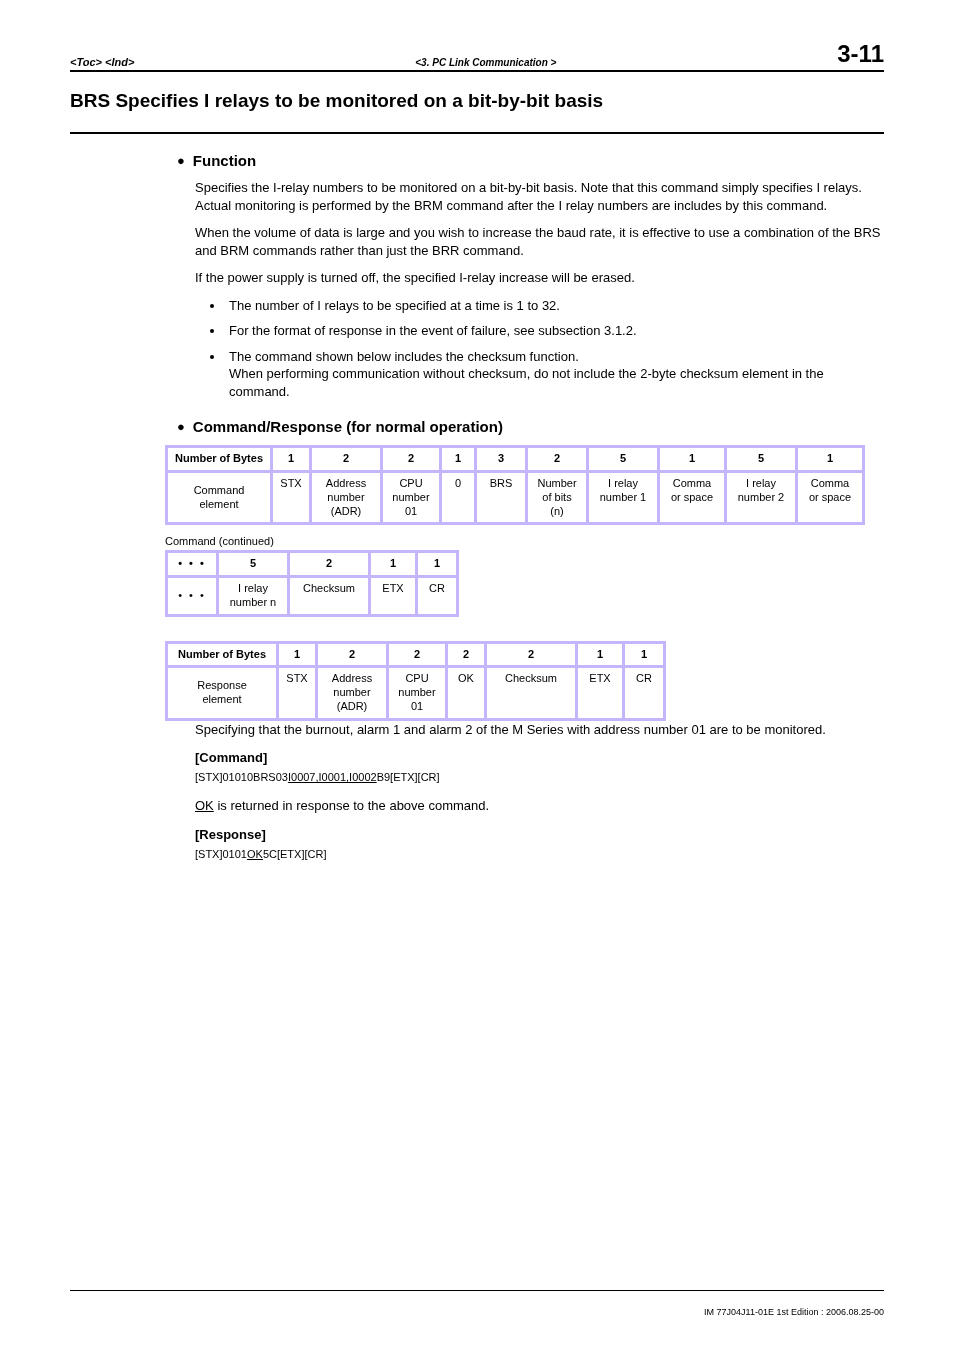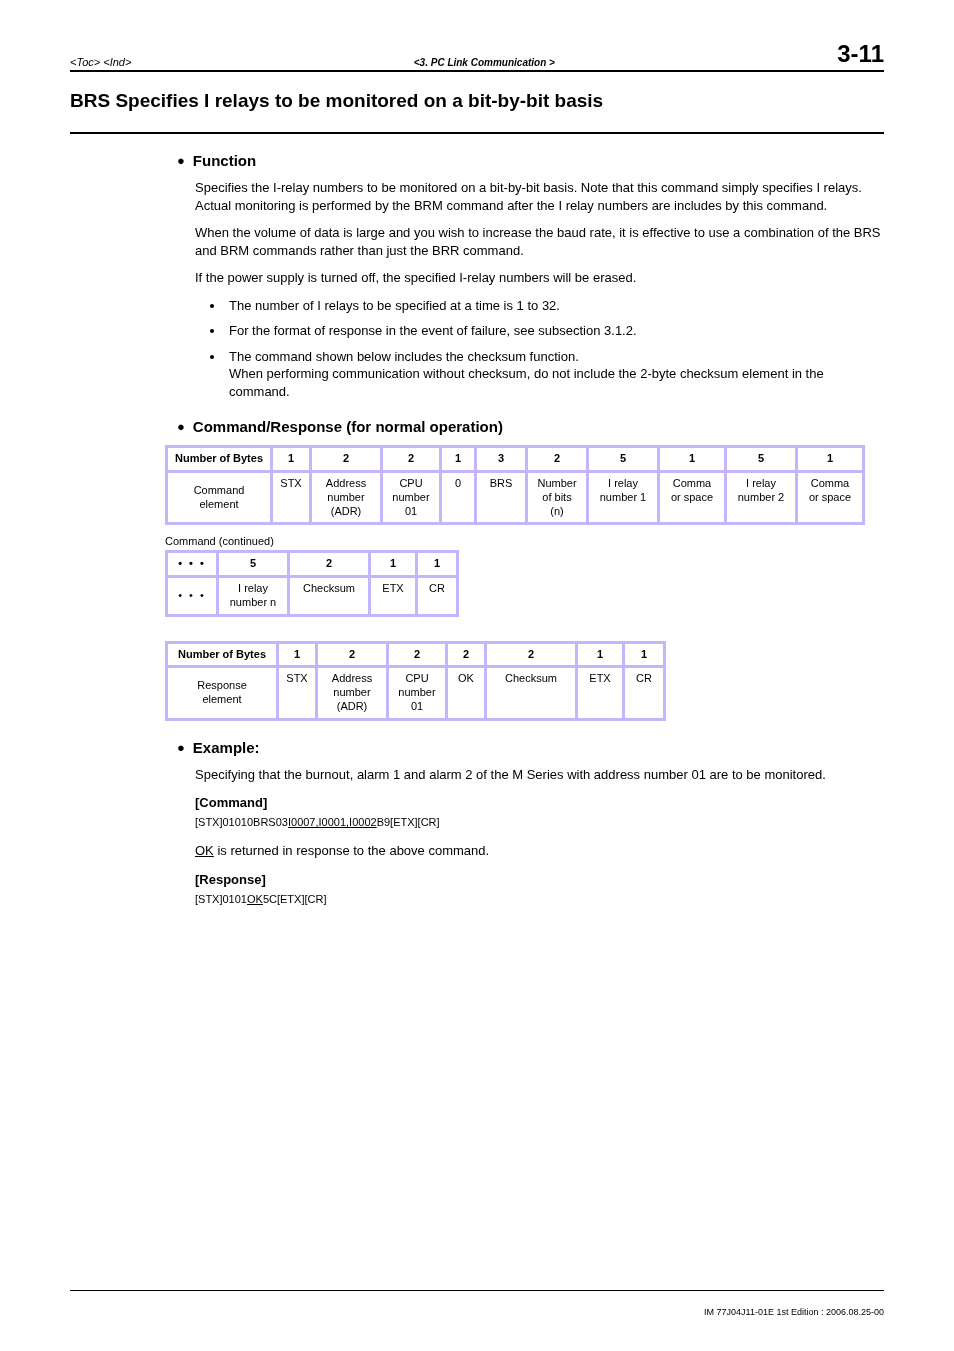--- a/index.html
+++ b/index.html
@@ -18,21 +18,21 @@
   }
   .header-row {
     display: flex;
     justify-content: space-between;
     align-items: flex-end;
     border-bottom: 2px solid #000;
     padding-bottom: 2px;
   }
   .header-left {
     font-size: 11px;
-    font-weight: normal;
+    font-weight: bold;
     color: #000;
     font-style: italic;
   }
   .header-center {
     font-size: 10px;
     font-weight: bold;
     font-style: italic;
   }
   .header-right {
     font-size: 24px;
@@ -140,21 +140,21 @@
   </div>
 
   <div class="title-row">
     <span class="title-text">BRS   Specifies I relays to be monitored on a bit-by-bit basis</span>
   </div>
 
   <div class="content-indent">
     <div class="bullet-heading">Function</div>
     <div class="para">Specifies the I-relay numbers to be monitored on a bit-by-bit basis.  Note that this command simply specifies I relays. Actual monitoring is performed by the BRM command after the I relay numbers are includes by this command.</div>
     <div class="para">When the volume of data is large and you wish to increase the baud rate, it is effective to use a combination of the BRS and BRM commands rather than just the BRR command.</div>
-    <div class="para">If the power supply is turned off, the specified I-relay numbers will be erased.</div>
+    <div class="para">If the power supply is turned off, the specified I-relay increase will be erased.</div>
     <ul class="list">
       <li>The number of I relays to be specified at a time is 1 to 32.</li>
       <li>For the format of response in the event of failure, see subsection 3.1.2.</li>
       <li style="white-space:pre-line">The command shown below includes the checksum function.
 When performing communication without checksum, do not include the 2-byte checksum element in the command.</li>
     </ul>
 
     <div class="bullet-heading">Command/Response (for normal operation)</div>
   </div>
 
@@ -252,21 +252,20 @@
         <td style="vertical-align:top">OK</td>
         <td style="vertical-align:top">Checksum</td>
         <td style="vertical-align:top">ETX</td>
         <td style="vertical-align:top">CR</td>
       </tr>
     </tbody>
       </table>
   </div>
 
   <div class="content-indent">
-    <div class="bullet-heading">Example:</div>
     <div class="para">Specifying that the burnout, alarm 1 and  alarm 2 of the M Series with address number 01 are to be monitored.</div>
 
     <div class="sub-heading">[Command]</div>
     <div class="code-line">
       <span>[STX]01010BRS03</span><span class="u">I0007,I0001,I0002</span><span>B9[ETX][CR]</span>
     </div>
 
     <div class="para">
       <span class="u">OK</span><span> is returned in response to the above command.</span>
     </div>

